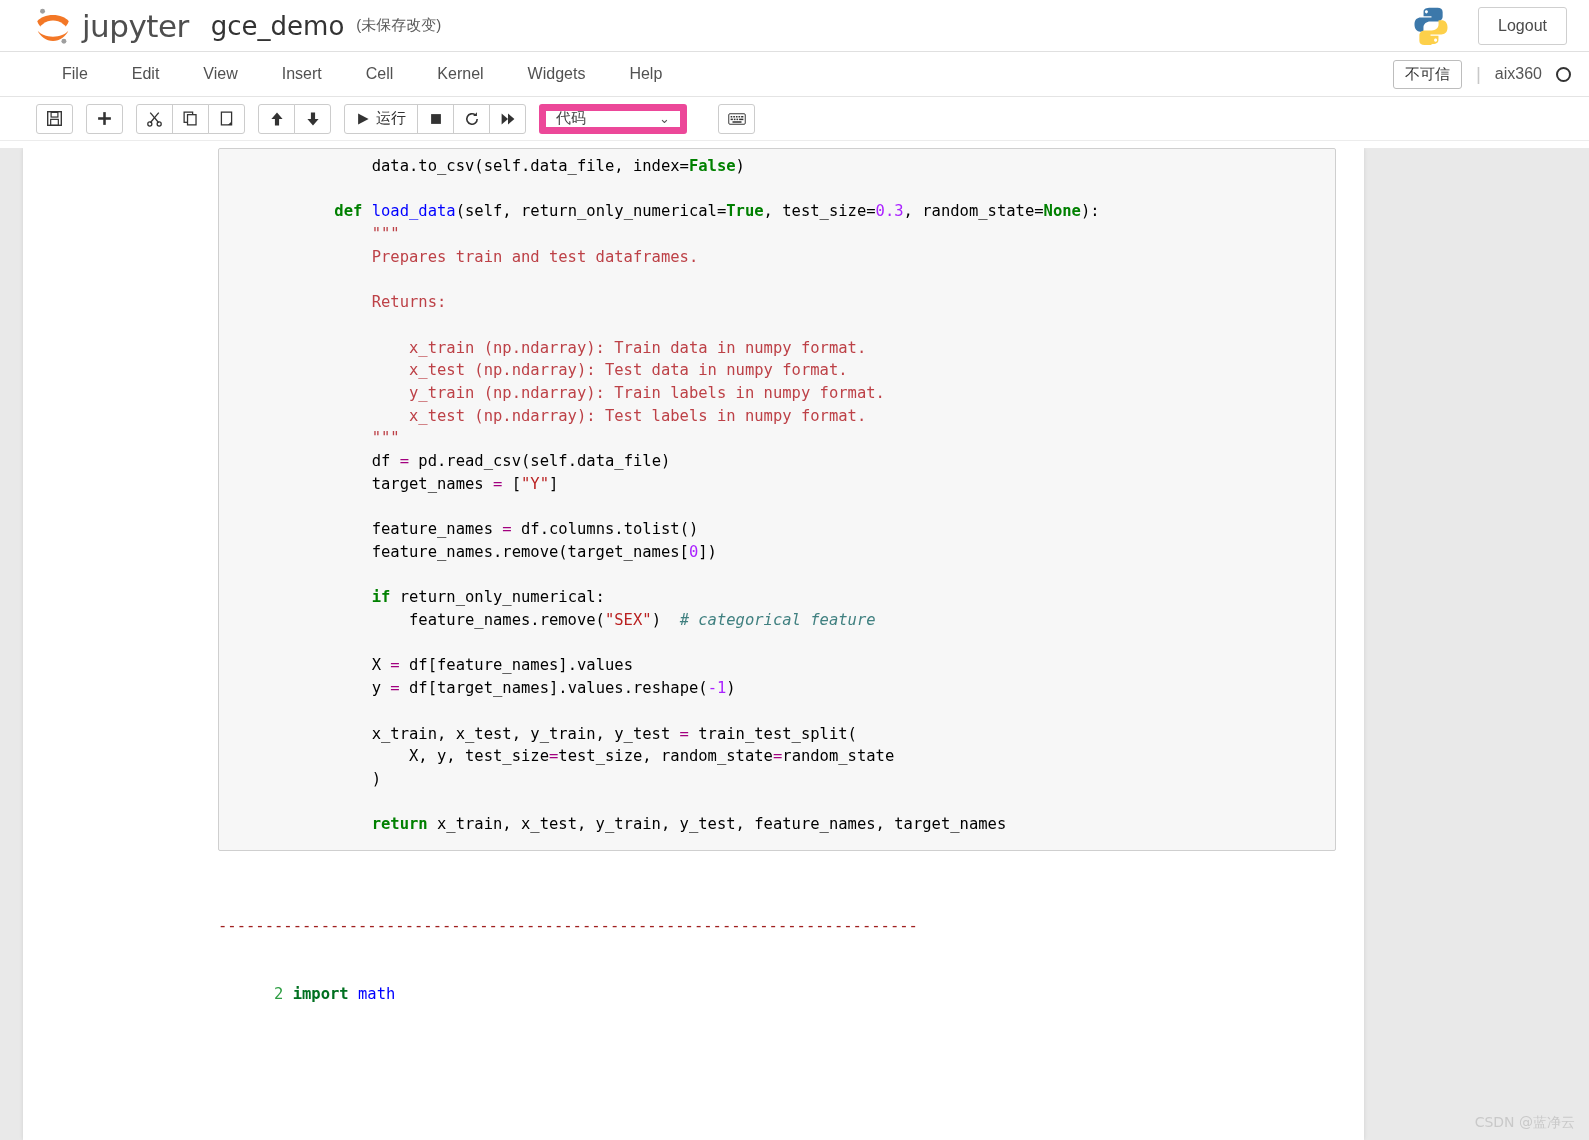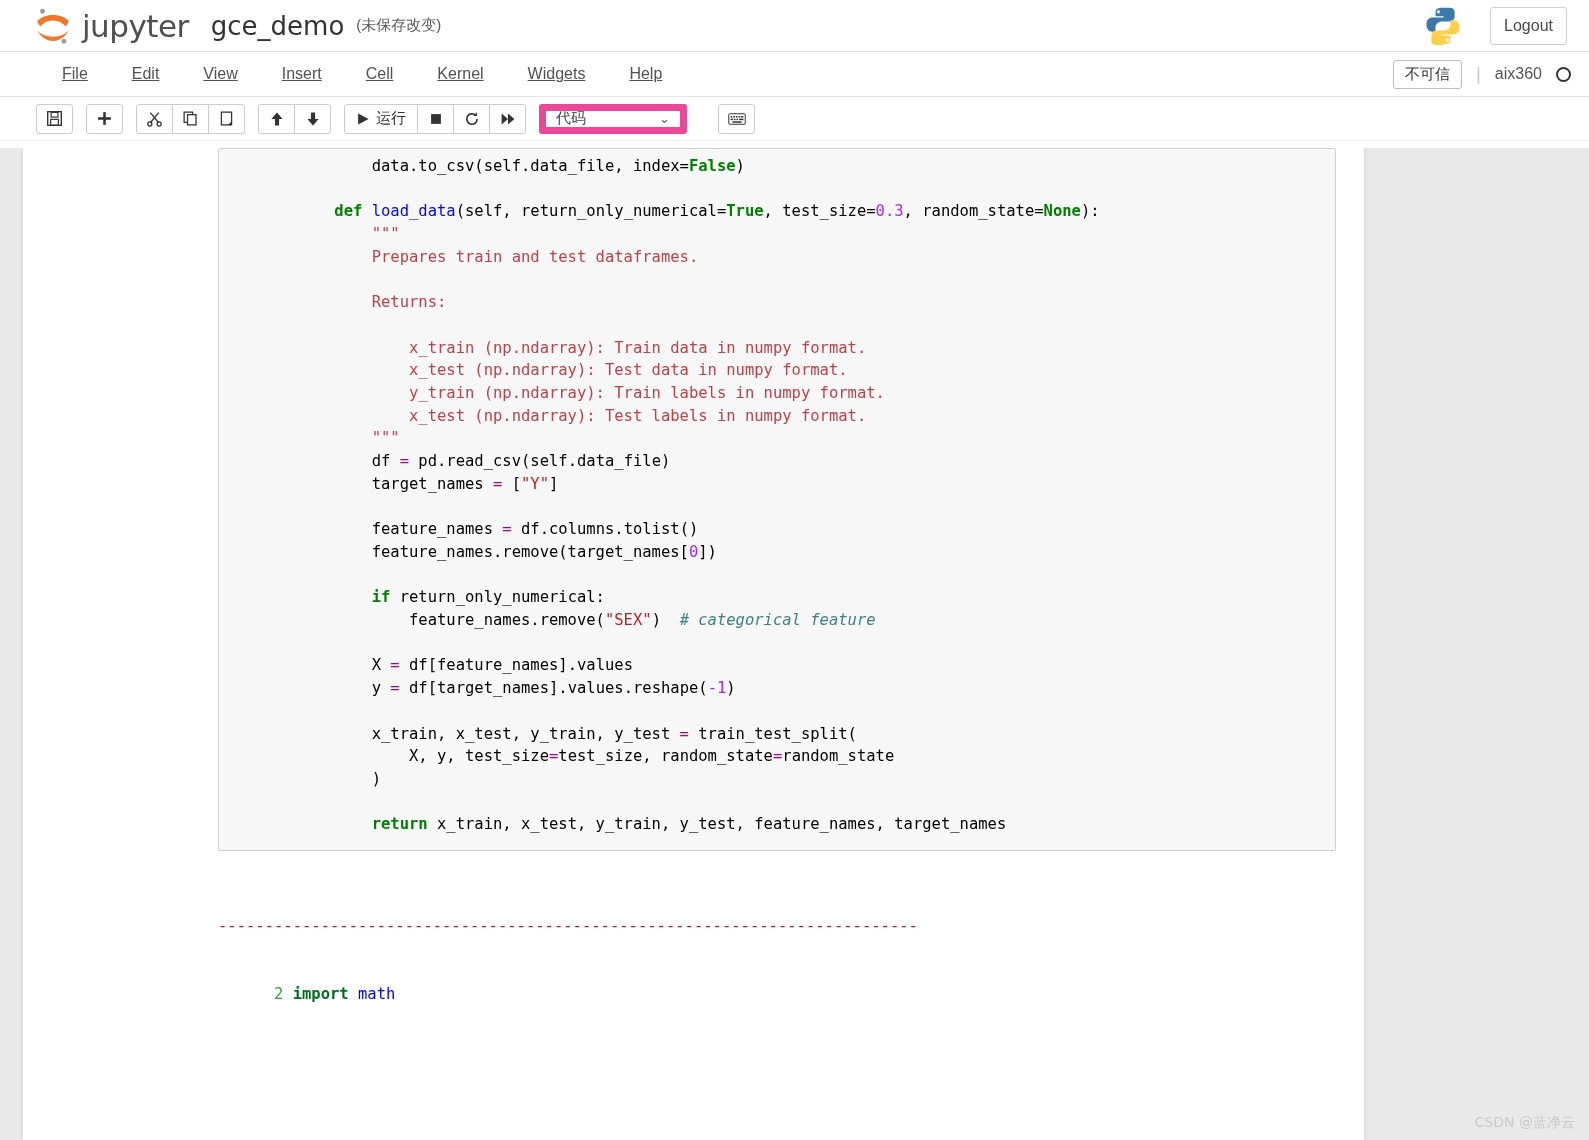--- a/index.html
+++ b/index.html
@@ -29,35 +29,34 @@
   }
   .nb-title {
     font-size: 26px; color: #333; margin-left: 22px;
     font-family: "DejaVu Sans", sans-serif;
   }
   .nb-state { font-size: 15px; color: #5a5a5a; margin-left: 12px; }
   .hdr-right { margin-left: auto; display: flex; align-items: center; gap: 26px; }
   .py-logo { width: 42px; height: 42px; display:block; }
   .logout-btn {
     border: 1px solid #cfcfcf; background: #fff; color: #4a4a4a;
-    font-size: 16px; padding: 9px 13px; border-radius: 3px; cursor: pointer;
+    font-size: 16px; padding: 9px 19px; border-radius: 3px; cursor: pointer;
     font-family: "Liberation Sans", sans-serif;
   }
 
   
   .menubar {
     position: relative; height: 45px;
     border-bottom: 1px solid #e4e4e4;
     display: flex; align-items: center; padding-left: 40px;
     background: #fff;
   }
   .menu-item {
     font-size: 16px; color: #515151; padding: 6px 22px; cursor: pointer;
     white-space: nowrap;
-    text-decoration: underline;
   }
   .menubar-right { margin-left: auto; display:flex; align-items:center; padding-right: 18px; gap: 14px; }
   .trust-badge {
     border: 1px solid #bdbdbd; background:#fff; font-size: 15px; color: #333;
     padding: 4px 11px; border-radius: 3px; cursor: pointer;
   }
   .kernel-sep { color: #c8c8c8; font-size: 19px; }
   .kernel-name { font-size: 16px; color: #555; }
   .kernel-idle {
     width: 15px; height: 15px; border: 2px solid #333; border-radius: 50%;

